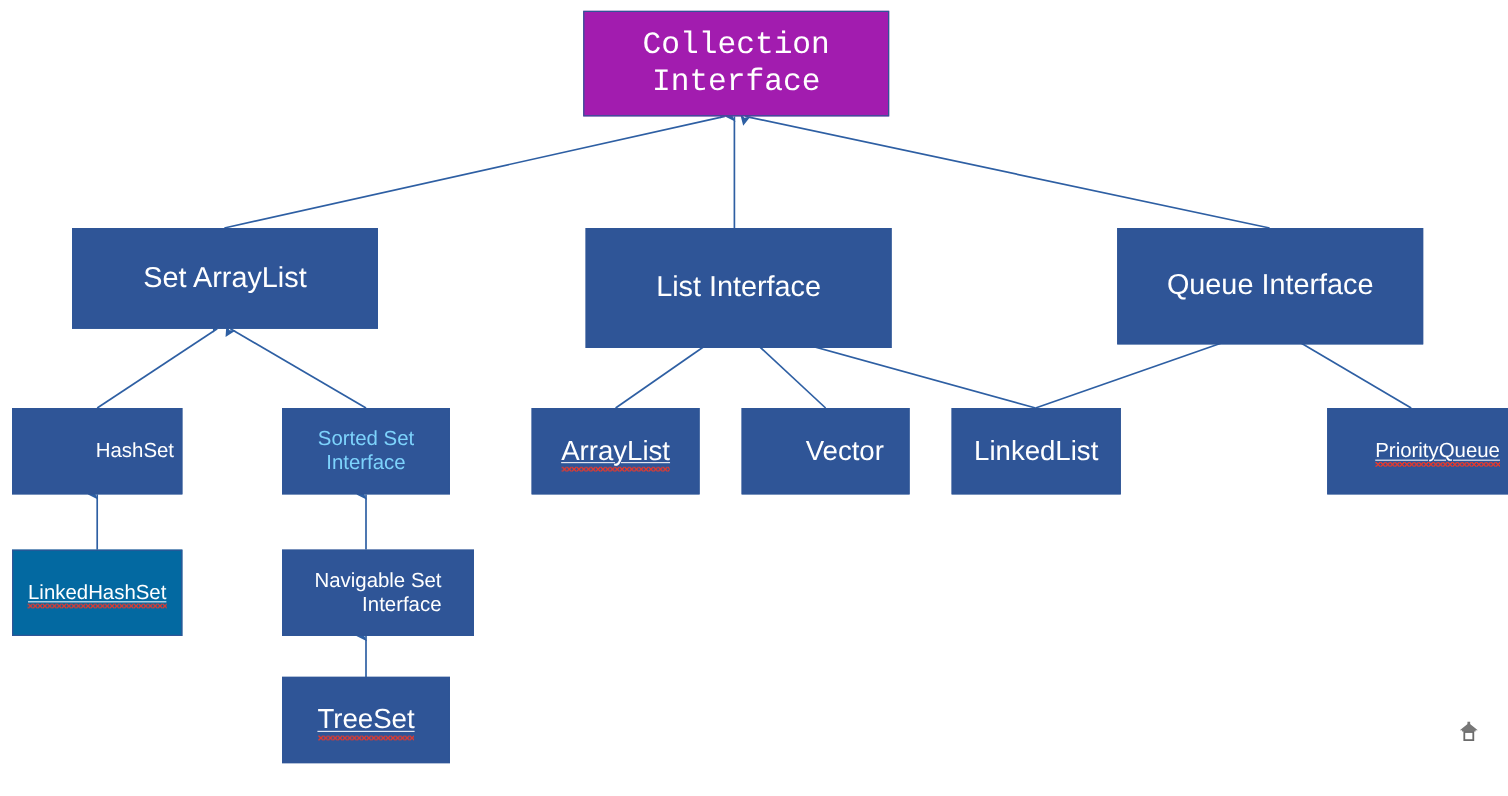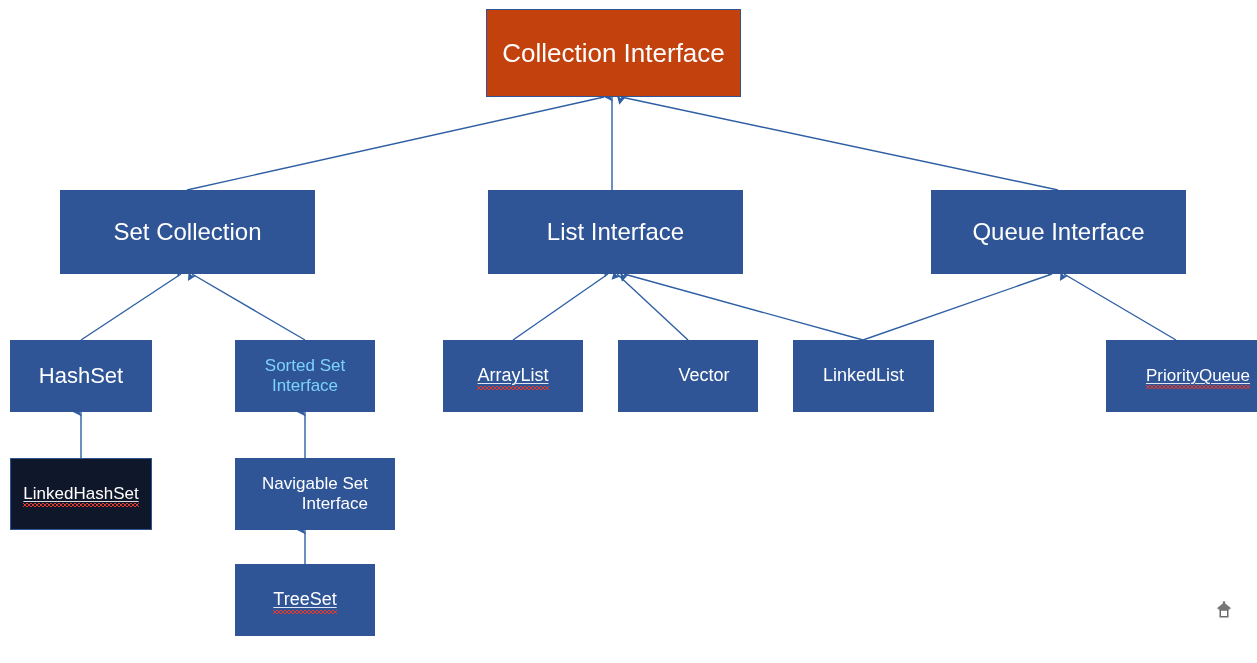--- a/index.html
+++ b/index.html
@@ -36,22 +36,22 @@
     line-height: 1.18;
     z-index: 3;
   }
   .node .label {
     display: block;
     padding: 0 6px;
     white-space: pre-line;
   }
   .node.t-lvl1 { font-size: 26px; }
   .node.t-lvl2 { font-size: 24px; }
-  .node.t-big  { font-size: 22px; }
-  .node.t-med  { font-size: 18px; }
+  .node.t-big  { font-size: 17px; justify-content: flex-end; }
+  .node.t-med  { font-size: 23px; }
   .node.t-small{ font-size: 17px; }
   
   .misspelled .label {
     text-decoration: underline;
     text-decoration-color: rgba(255,255,255,0.85);
     text-decoration-thickness: 1px;
     text-underline-offset: 2px;
     position: relative;
   }
   .misspelled .label::after {
@@ -97,30 +97,30 @@
         <line x1="863" y1="340" x2="624" y2="274" stroke="#2E5FA3" stroke-width="1.4" marker-end="url(#arrowUp)"></line>
         <line x1="863" y1="340" x2="1052" y2="274" stroke="#2E5FA3" stroke-width="1.4" marker-end="url(#arrowUp)"></line>
         <line x1="1176" y1="340" x2="1064" y2="274" stroke="#2E5FA3" stroke-width="1.4" marker-end="url(#arrowUp)"></line>
         <line x1="81" y1="458" x2="81" y2="412" stroke="#2E5FA3" stroke-width="1.4" marker-end="url(#arrowUp)"></line>
         <line x1="305" y1="458" x2="305" y2="412" stroke="#2E5FA3" stroke-width="1.4" marker-end="url(#arrowUp)"></line>
         <line x1="305" y1="576" x2="305" y2="530" stroke="#2E5FA3" stroke-width="1.4" marker-end="url(#arrowUp)"></line>
       </g>
   </svg>
 
   <div id="nodes">
-      <div class="node t-lvl1" style="left: 486px; top: 9px; width: 255px; height: 88px; background: #c2410c; border-color: rgb(47, 85, 151); color: rgb(255, 255, 255);">
+      <div class="node t-lvl1" style="left: 486px; top: 9px; width: 255px; height: 88px; background: #a21caf; border-color: rgb(47, 85, 151); color: rgb(255, 255, 255); font-family: Liberation Mono, monospace;">
         <span class="label">Collection Interface</span>
       </div>
       <div class="node t-lvl2" style="left: 60px; top: 190px; width: 255px; height: 84px; background: rgb(47, 85, 151); border-color: rgb(47, 85, 151); color: rgb(255, 255, 255);">
-        <span class="label">Set Collection</span>
+        <span class="label">Set ArrayList</span>
       </div>
-      <div class="node t-lvl2" style="left: 488px; top: 190px; width: 255px; height: 84px; background: rgb(47, 85, 151); border-color: rgb(47, 85, 151); color: rgb(255, 255, 255);">
+      <div class="node t-lvl2" style="left: 488px; top: 190px; width: 255px; height: 100px; background: rgb(47, 85, 151); border-color: rgb(47, 85, 151); color: rgb(255, 255, 255);">
         <span class="label">List Interface</span>
       </div>
-      <div class="node t-lvl2" style="left: 931px; top: 190px; width: 255px; height: 84px; background: rgb(47, 85, 151); border-color: rgb(47, 85, 151); color: rgb(255, 255, 255);">
+      <div class="node t-lvl2" style="left: 931px; top: 190px; width: 255px; height: 97px; background: rgb(47, 85, 151); border-color: rgb(47, 85, 151); color: rgb(255, 255, 255);">
         <span class="label">Queue Interface</span>
       </div>
       <div class="node t-big" style="left: 10px; top: 340px; width: 142px; height: 72px; background: rgb(47, 85, 151); border-color: rgb(47, 85, 151); color: rgb(255, 255, 255);">
         <span class="label">HashSet</span>
       </div>
       <div class="node t-small" style="left: 235px; top: 340px; width: 140px; height: 72px; background: rgb(47, 85, 151); border-color: rgb(47, 85, 151); color: #7dd3fc;">
         <span class="label">Sorted Set
 Interface</span>
       </div>
       <div class="node t-med misspelled" style="left: 443px; top: 340px; width: 140px; height: 72px; background: rgb(47, 85, 151); border-color: rgb(47, 85, 151); color: rgb(255, 255, 255);">
@@ -128,21 +128,21 @@
       </div>
       <div class="node t-med" style="left: 618px; top: 340px; width: 140px; height: 72px; background: rgb(47, 85, 151); border-color: rgb(47, 85, 151); color: rgb(255, 255, 255); padding-left: 32px;">
         <span class="label">Vector</span>
       </div>
       <div class="node t-med" style="left: 793px; top: 340px; width: 141px; height: 72px; background: rgb(47, 85, 151); border-color: rgb(47, 85, 151); color: rgb(255, 255, 255); align-items: center;">
         <span class="label">LinkedList</span>
       </div>
       <div class="node t-small misspelled" style="left: 1106px; top: 340px; width: 152px; height: 72px; background: rgb(47, 85, 151); border-color: rgb(47, 85, 151); color: rgb(255, 255, 255); padding-left: 32px;">
         <span class="label">PriorityQueue</span>
       </div>
-      <div class="node t-small misspelled" style="left: 10px; top: 458px; width: 142px; height: 72px; background: #0f172a; border-color: rgb(47, 85, 151); color: rgb(255, 255, 255);">
+      <div class="node t-small misspelled" style="left: 10px; top: 458px; width: 142px; height: 72px; background: #0369a1; border-color: rgb(47, 85, 151); color: rgb(255, 255, 255);">
         <span class="label">LinkedHashSet</span>
       </div>
       <div class="node t-small" style="left: 235px; top: 458px; width: 160px; height: 72px; background: rgb(47, 85, 151); border-color: rgb(47, 85, 151); color: rgb(255, 255, 255); text-align: right;">
         <span class="label">Navigable Set
 Interface</span>
       </div>
       <div class="node t-med misspelled" style="left: 235px; top: 564px; width: 140px; height: 72px; background: rgb(47, 85, 151); border-color: rgb(47, 85, 151); color: rgb(255, 255, 255);">
         <span class="label">TreeSet</span>
       </div>
     </div>

